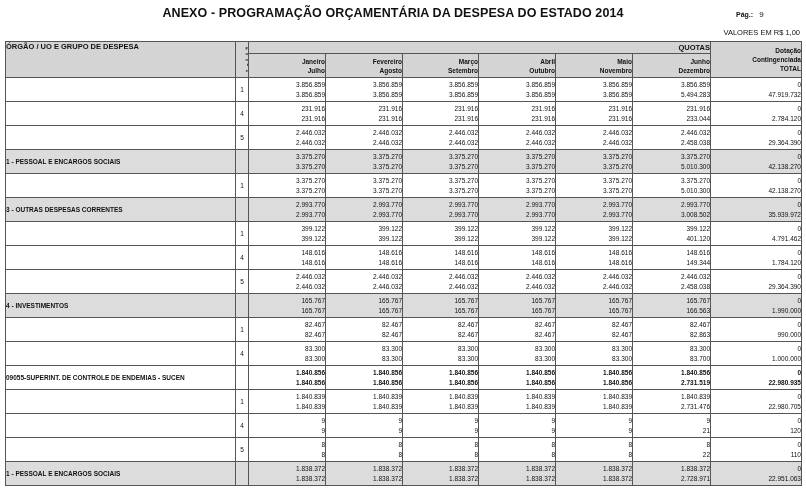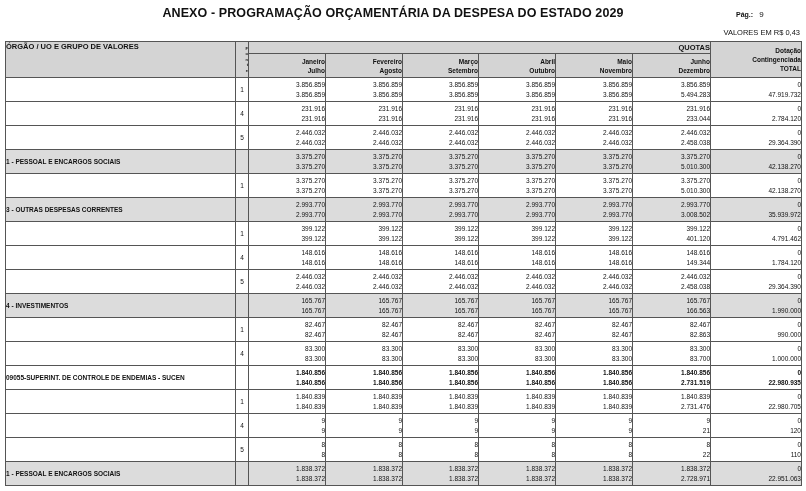--- a/index.html
+++ b/index.html
@@ -26,41 +26,41 @@
   td.num { text-align: right; padding-right: 3px; line-height: 10px; vertical-align: middle; }
   tr.group td.org, tr.group td.fonte, tr.group td.num { background: #dcdcdc; }
   tr.group td.org { border-top: 1px solid #dcdcdc; }
   tr.orgrow td.num { font-weight: bold; }
   tr.orgrow td.org { border-top: 1px solid #555; border-bottom: 1px solid #555; }
   .line { display: block; }
 </style>
 </head>
 <body>
 
-<div class="title"><span>ANEXO - PROGRAMAÇÃO ORÇAMENTÁRIA DA DESPESA DO ESTADO 2029</span></div>
+<div class="title"><span>ANEXO - PROGRAMAÇÃO ORÇAMENTÁRIA DA DESPESA DO ESTADO 2014</span></div>
 <div class="page">
   <span>Pág.:</span><span class="num">9</span>
 </div>
-<div class="valores">VALORES EM R$ 0,43</div>
+<div class="valores">VALORES EM R$ 1,00</div>
 
 <table class="grid">
   <colgroup>
     <col style="width:230px">
       <col style="width:13px">
     <col style="width:77px">
       <col style="width:77px">
       <col style="width:76px">
     <col style="width:77px">
       <col style="width:77px">
       <col style="width:78px">
     <col style="width:91px">
   </colgroup>
   <thead>
     <tr>
-      <th class="org" rowspan="2">ÓRGÃO / UO E GRUPO DE VALORES</th>
+      <th class="org" rowspan="2">ÓRGÃO / UO E GRUPO DE DESPESA</th>
       <th class="fonte" rowspan="2">
         <span class="line">F</span>
           <span class="line">o</span>
           <span class="line">n</span>
           <span class="line">t</span>
           <span class="line">e</span>
       </th>
       <th class="quotas" colspan="6">QUOTAS</th>
       <th class="total" rowspan="2">
         <span class="line">Dotação</span>

